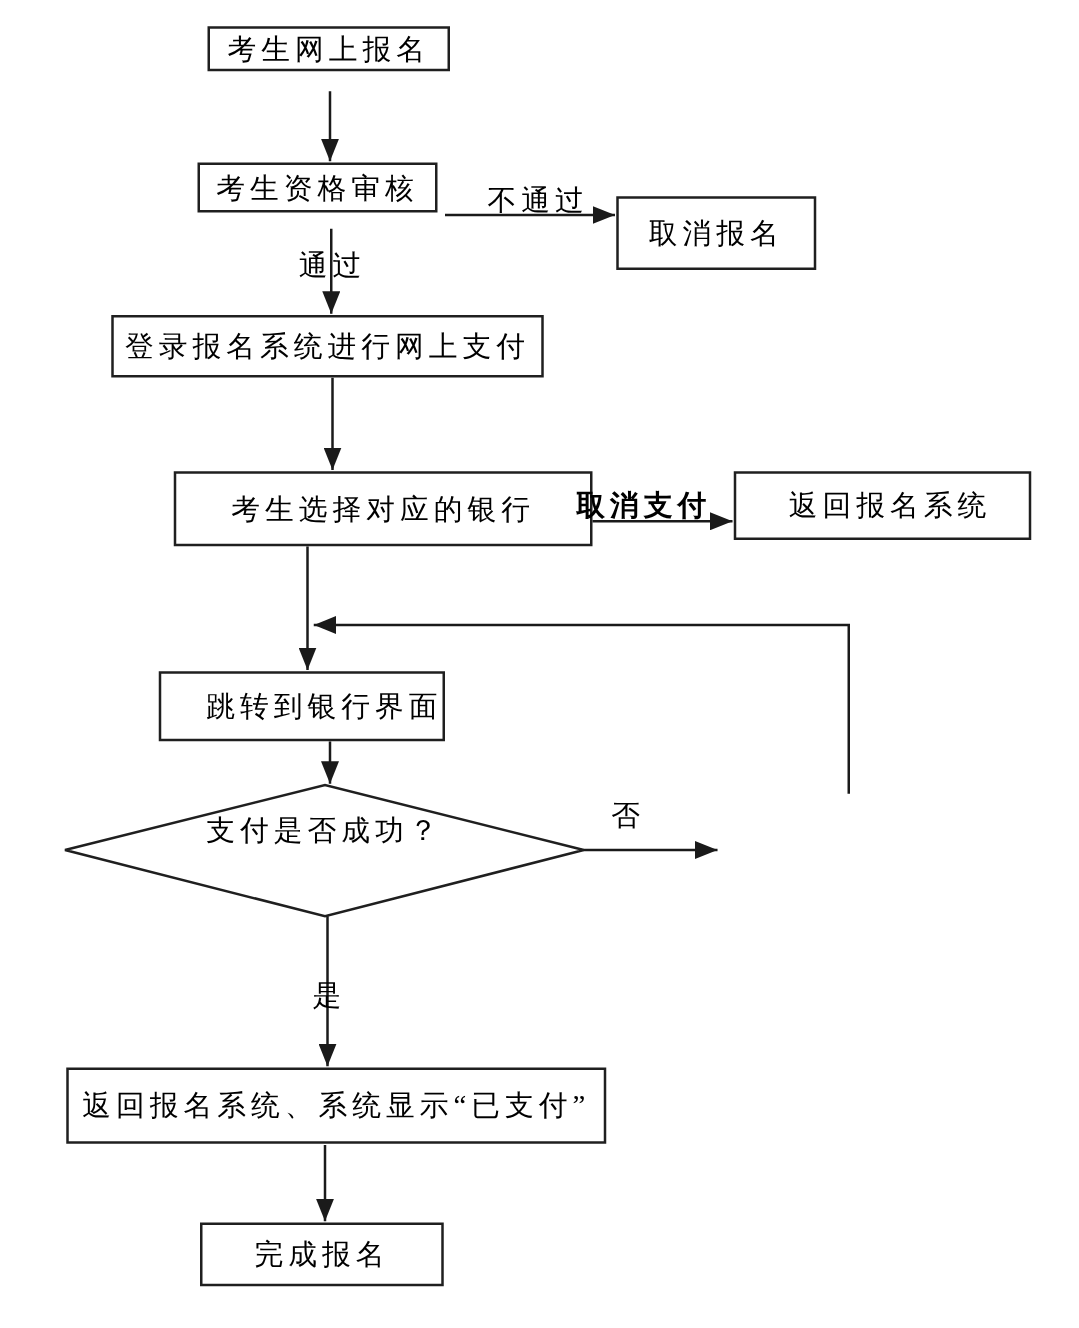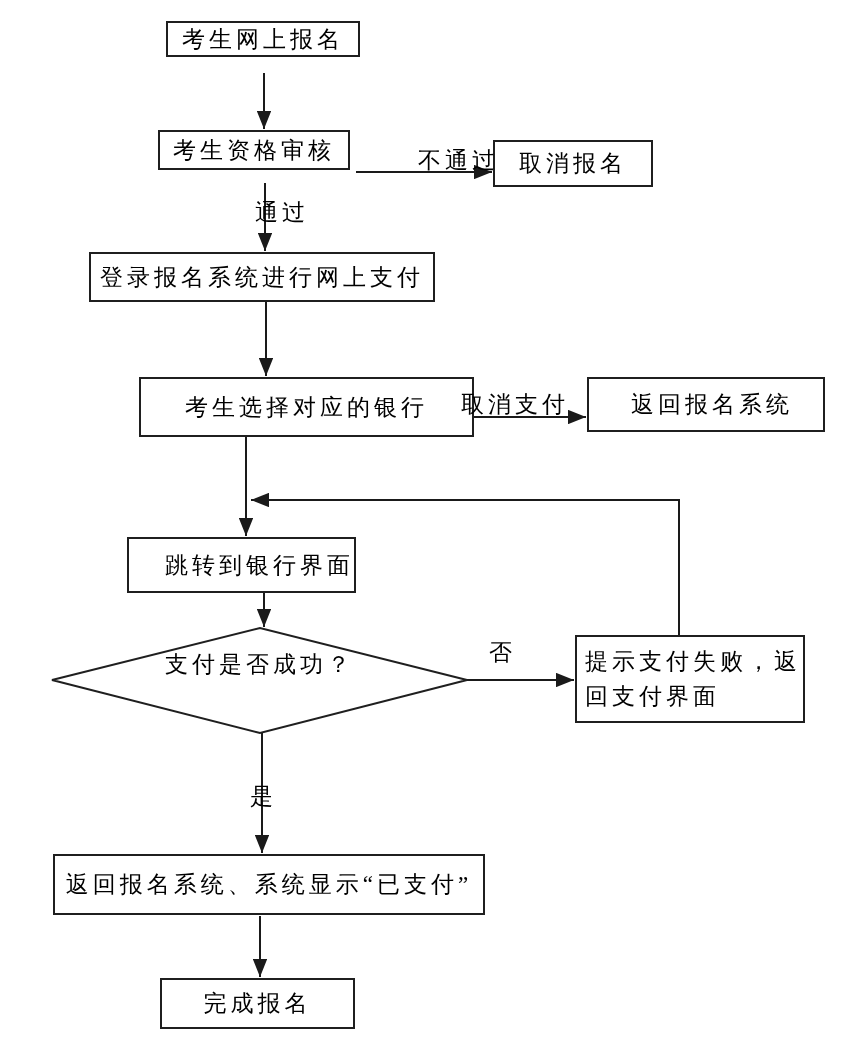--- a/index.html
+++ b/index.html
@@ -64,44 +64,40 @@
       <path d="M467,680 L574,680" marker-end="url(#arrow)"></path>
       <path d="M262,733 L262,853" marker-end="url(#arrow)"></path>
       <path d="M260,916 L260,977" marker-end="url(#arrow)"></path>
     </g>
   </svg>
 
   <div class="pbox" style="left:166px;top:21px;width:194px;height:36px;">考生网上报名</div>
 
   <div class="pbox" style="left:158px;top:130px;width:192px;height:40px;">考生资格审核</div>
 
-  <div class="pbox" style="left:493px;top:140px;width:160px;height:47px;">取消报名</div>
+  <div class="pbox" style="left:493px;top:157px;width:160px;height:59px;">取消报名</div>
 
   <div class="pbox" style="left:89px;top:252px;width:346px;height:50px;">登录报名系统进行网上支付</div>
 
   <div class="pbox" style="left:103px;top:377px;width:335px;height:60px;margin-left:36px;">考生选择对应的银行</div>
 
   <div class="pbox" style="left:587px;top:377px;width:238px;height:55px;padding-left:12px;">返回报名系统</div>
 
   <div class="pbox" style="left:127px;top:537px;width:229px;height:56px;padding-left:36px;">跳转到银行界面</div>
 
   <div class="diamond-label" style="left:52px;top:612px;width:415px;height:105px;">支付是否成功？</div>
 
-  <div class="pbox multiline" style="left:575px;top:635px;width:230px;height:88px;">
-    <span>提示支付失败，返</span>
-    <span>回支付界面</span>
-  </div>
 
   <div class="pbox" style="left:53px;top:854px;width:432px;height:61px;">返回报名系统、系统显示“已支付”</div>
 
   <div class="pbox" style="left:160px;top:978px;width:195px;height:51px;">完成报名</div>
 
-  <div class="elabel" style="left:390px;top:145px;margin-left:28px;">不通过</div>
+  <div class="elabel" style="left:390px;top:145px;">不通过</div>
 
-  <div class="elabel" style="left:239px;top:197px;margin-left:16px;">通过</div>
+  <div class="elabel" style="left:239px;top:197px;">通过</div>
 
-  <div class="elabel" style="left:461px;top:389px;">取消支付</div>
+  <div class="elabel" style="left:461px;top:389px;font-weight:bold;">取消支付</div>
 
   <div class="elabel" style="left:489px;top:637px;">否</div>
 
   <div class="elabel" style="left:250px;top:781px;">是</div>
 
 </div>
 
 </body></html>

